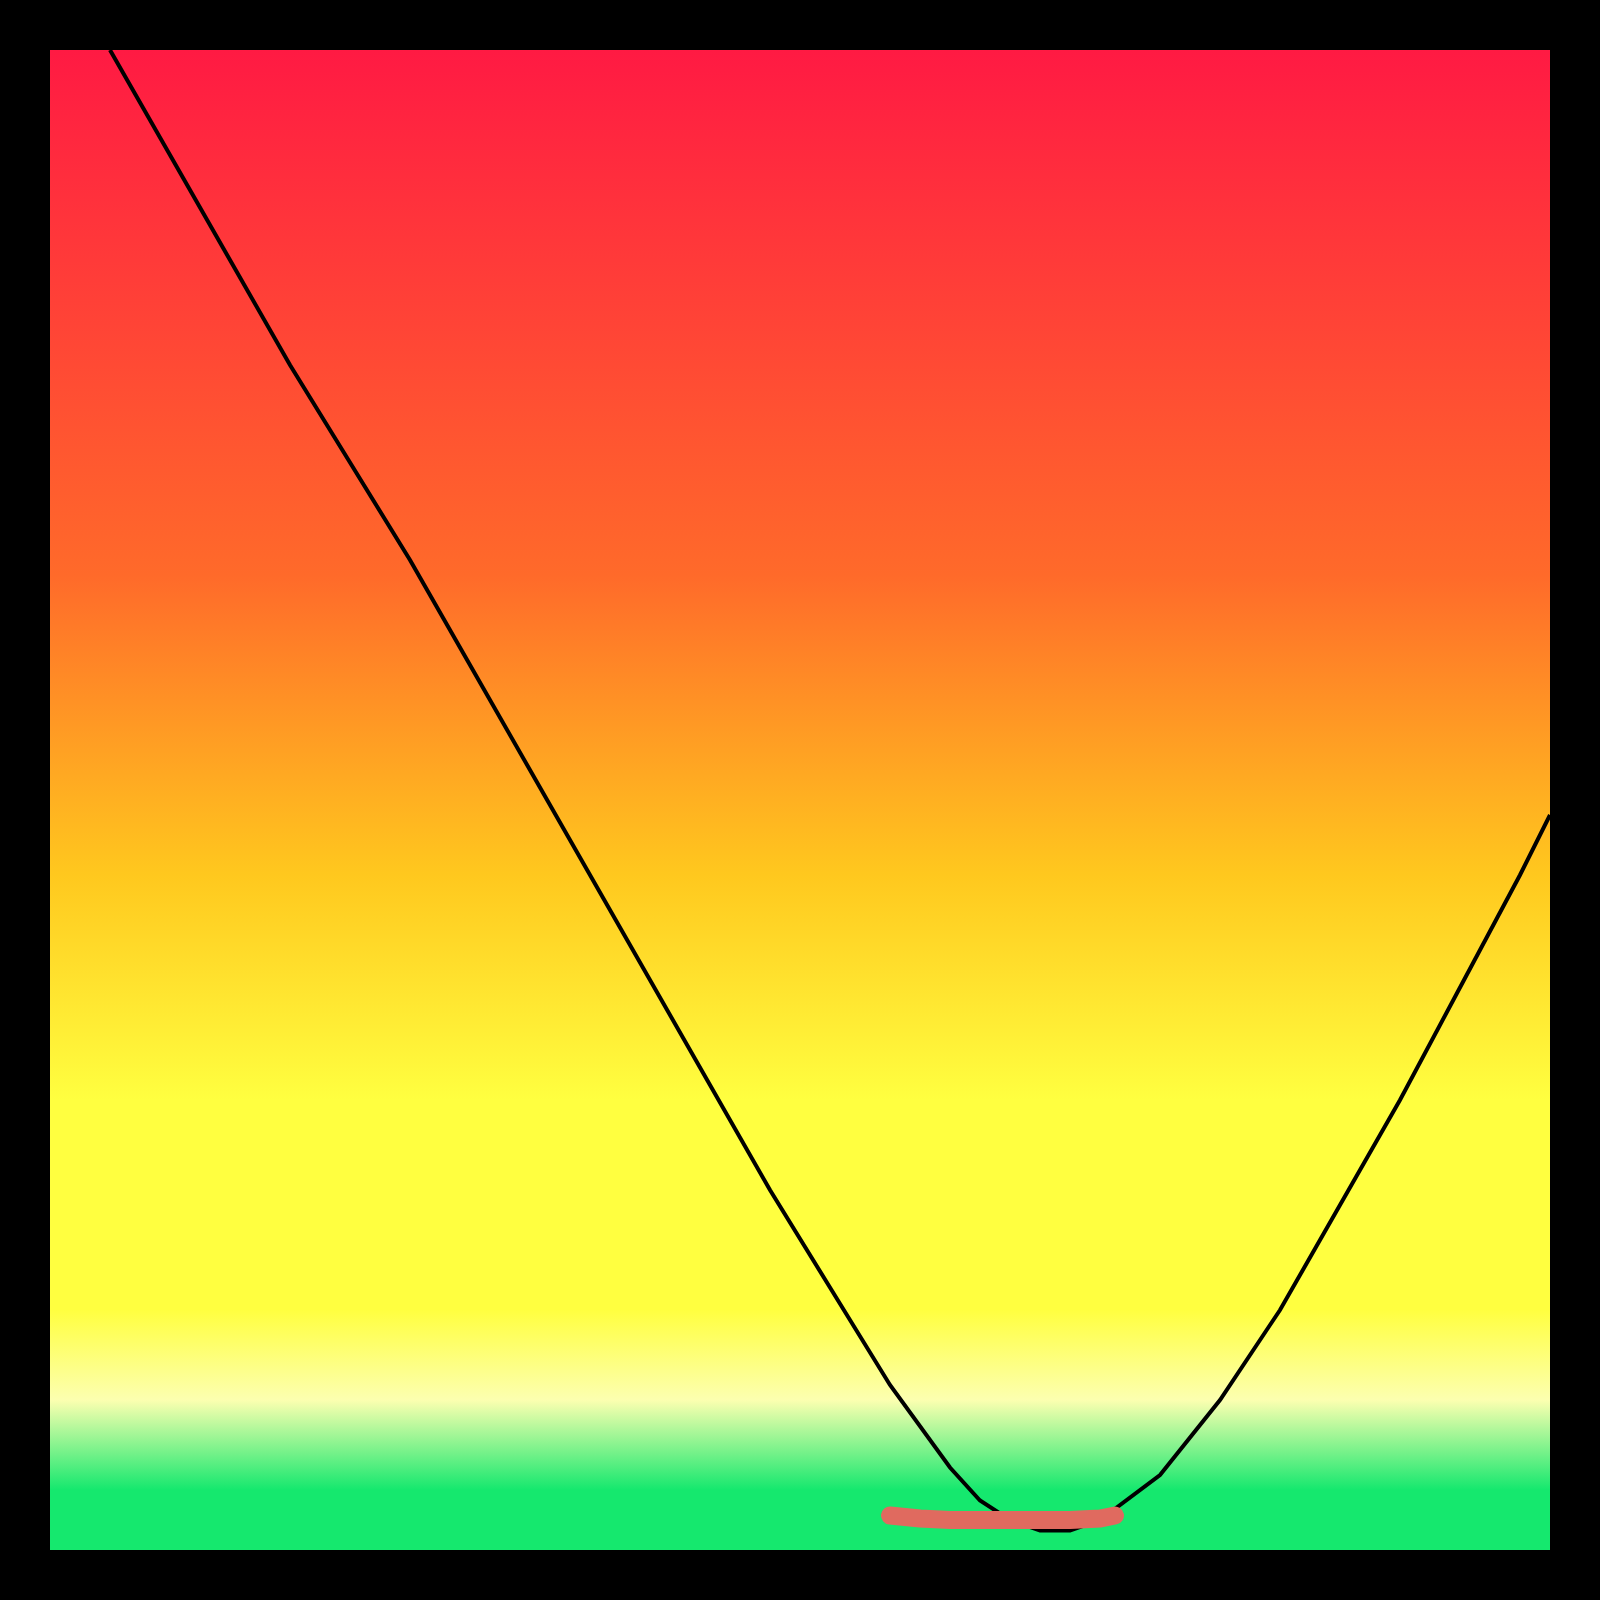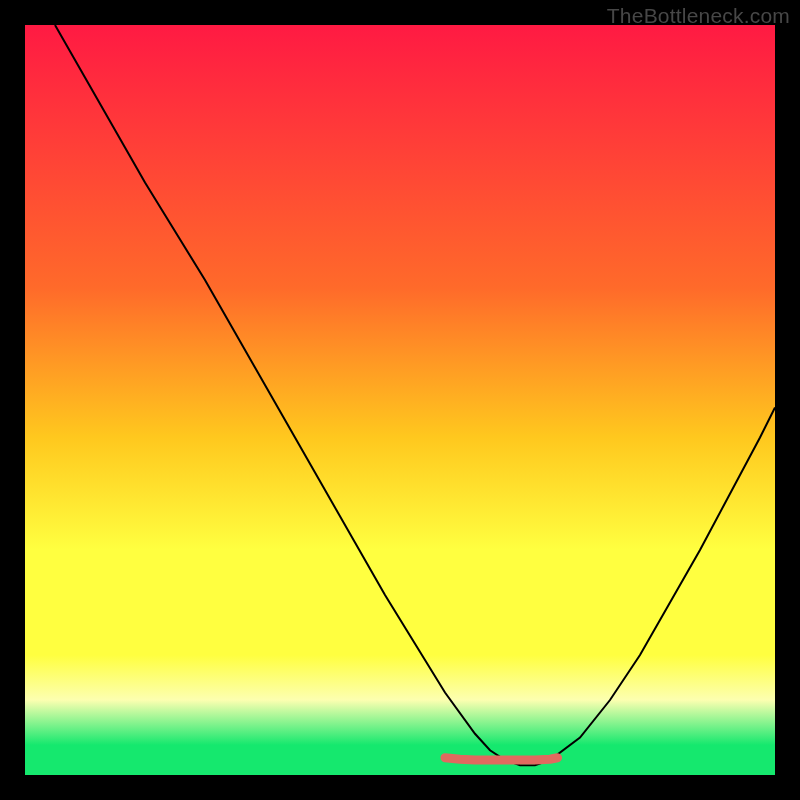--- a/index.html
+++ b/index.html
@@ -44,21 +44,20 @@
   }
   svg {
     display: block;
   }
 </style>
 </head>
 <body>
 
 <div class="frame">
 
-  <div class="watermark">TheBottleneck.com</div>
 
   <div class="plot-outer">
     <svg class="plot-area" width="750" height="750" viewBox="0 0 750 750">
       <defs>
         <linearGradient id="bg-grad" x1="0" y1="0" x2="0" y2="1">
           <stop id="g0" offset="0%" stop-color="#ff1a43"></stop>
           <stop id="g1" offset="35%" stop-color="#ff6a2a"></stop>
           <stop id="g2" offset="55%" stop-color="#ffc81e"></stop>
           <stop id="g3" offset="70%" stop-color="#ffff40"></stop>
           <stop id="g4" offset="84%" stop-color="#ffff40"></stop>

